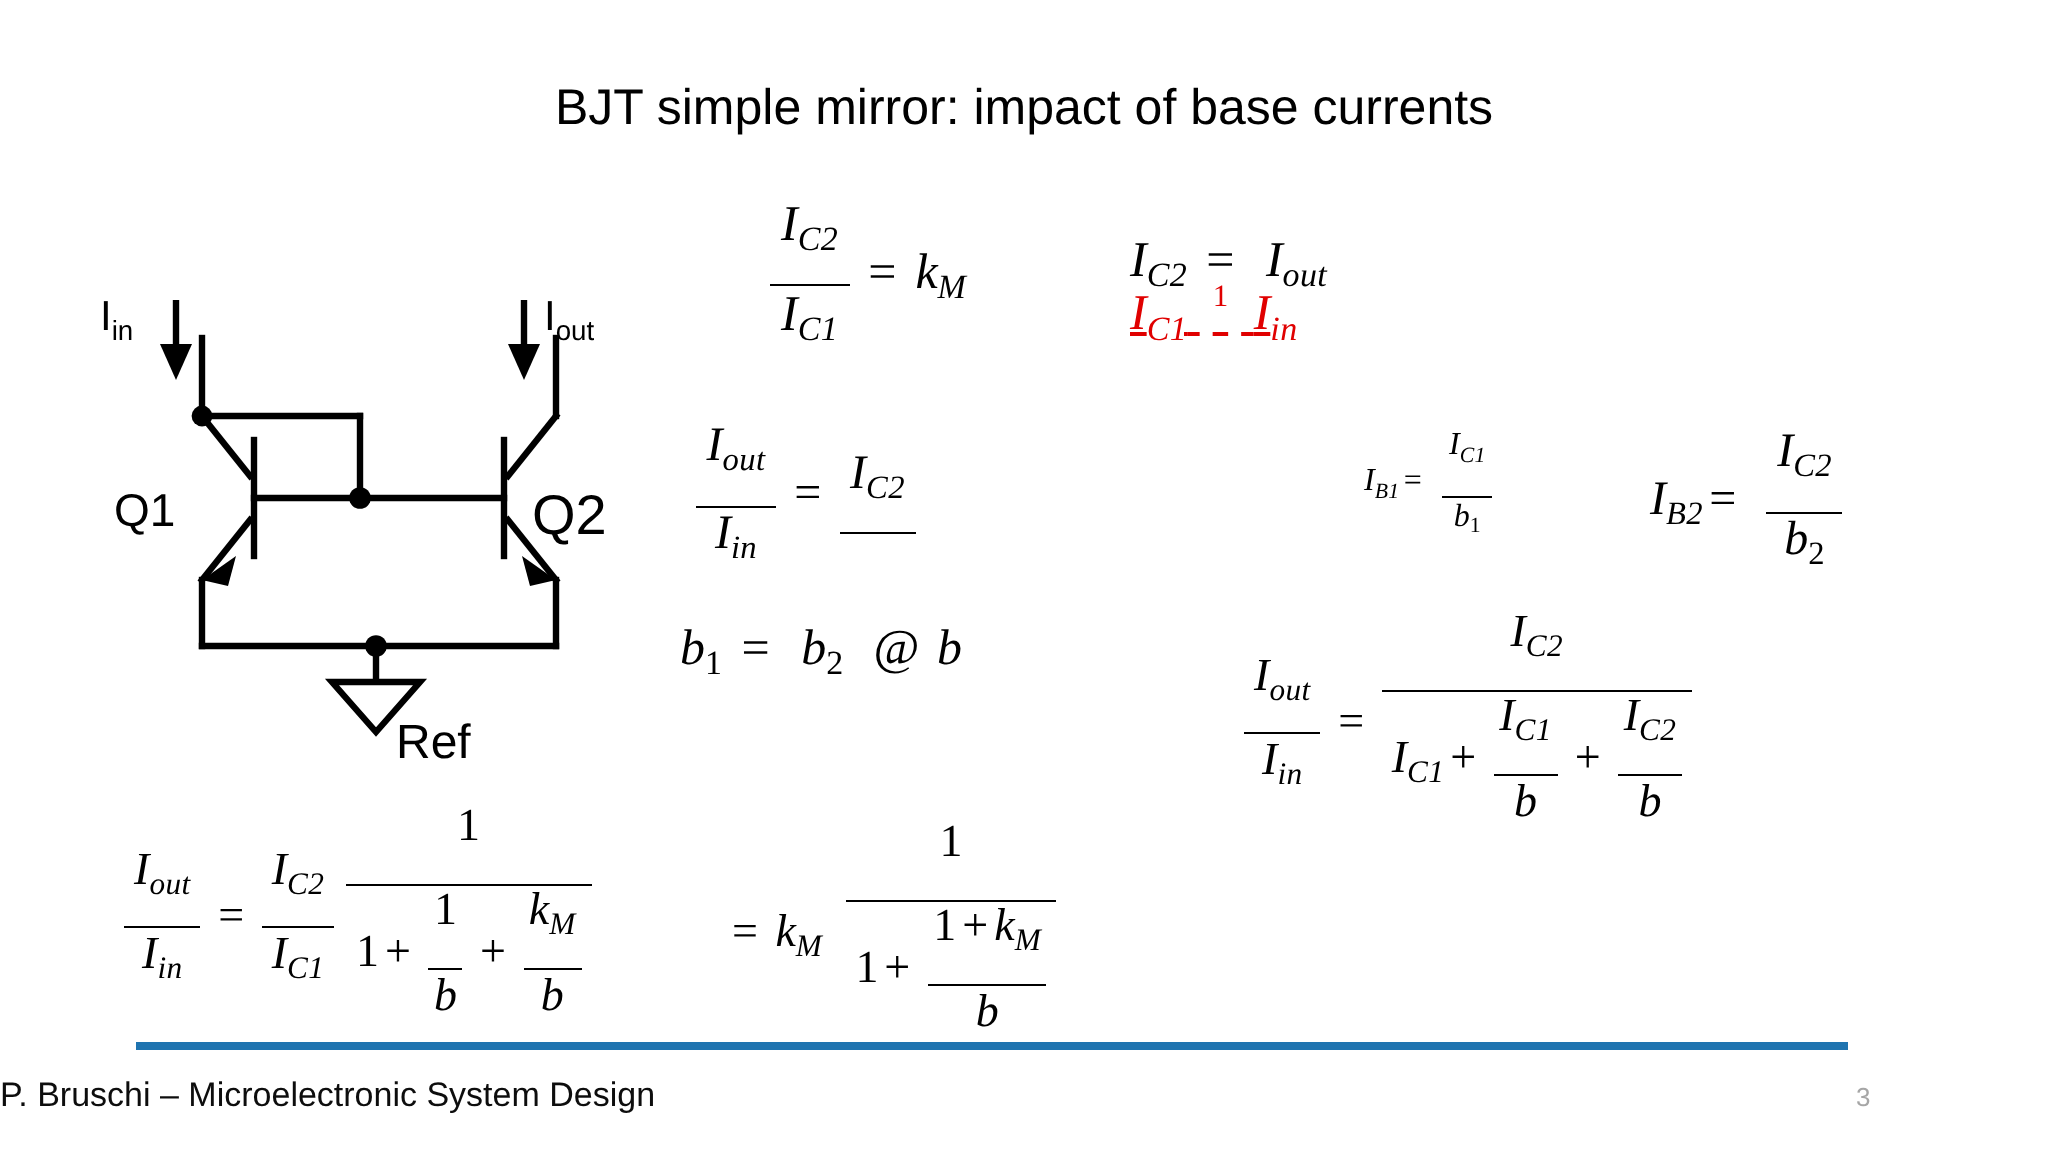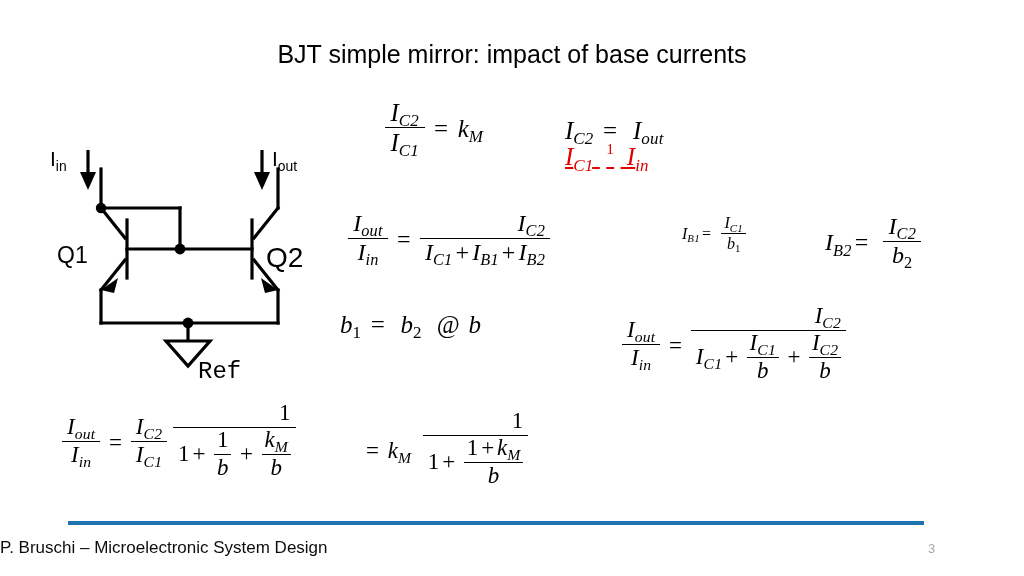--- a/index.html
+++ b/index.html
@@ -47,21 +47,21 @@
   .ckt-label .sub {
     font-size: 0.66em;
     vertical-align: baseline;
     position: relative;
     top: 5px;
   }
   #lbl-iin  { left: 10px;  top: 9px;  font-size: 21px; }
   #lbl-iout { left: 232px; top: 9px;  font-size: 21px; }
   #lbl-q1   { left: 17px;  top: 104px; font-size: 23px; }
   #lbl-q2   { left: 226px; top: 104px; font-size: 28px; }
-  #lbl-ref  { left: 158px; top: 220px; font-size: 24px; font-family: Liberation Mono, monospace; }
+  #lbl-ref  { left: 158px; top: 220px; font-size: 24px; }
 
   
   .eq {
     position: absolute;
     font-family: "Liberation Serif", serif;
     color: #000000;
     white-space: nowrap;
     line-height: 1;
   }
   .eq.red { color: #e00000; }
@@ -107,22 +107,21 @@
     top: -0.04em;
   }
   .frac > .num,
   .frac > .den {
     display: block;
     padding: 0 0.22em;
     line-height: 1.08;
   }
   .frac > .num {
     border-bottom: 1.6px solid #000;
-    padding-bottom: 1px;
-    text-align: right;
+    padding-bottom: 16px;
   }
   .frac > .den { padding-top: 1px; }
   .frac.tight > .num, .frac.tight > .den { padding-left: .12em; padding-right: .12em; }
 
   .mid { display: inline-block; vertical-align: middle; }
 
   
   #footer-rule {
     position: absolute;
     left: 68px;
@@ -238,21 +237,20 @@
   </div>
 
   <div class="eq" style="left:348px; top:212px; font-size:24px;">
     <span class="frac">
       <span class="num"><span class="v">I</span><span class="sb">out</span></span>
       <span class="den"><span class="v">I</span><span class="sb">in</span></span>
     </span>
     <span class="mid"><span class="op">=</span></span>
     <span class="frac">
       <span class="num"><span class="v">I</span><span class="sb">C2</span></span>
-      <span class="den"><span class="v">I</span><span class="sb">C1</span><span class="op">+</span><span class="v">I</span><span class="sb">B1</span><span class="op">+</span><span class="v">I</span><span class="sb">B2</span></span>
     </span>
   </div>
 
   <div class="eq" style="left:682px; top:215px; font-size:16px;">
     <span class="mid"><span class="v">I</span><span class="sb">B1</span><span class="op">=</span>&nbsp;</span>
     <span class="frac">
       <span class="num"><span class="v">I</span><span class="sb">C1</span></span>
       <span class="den"><span class="v">b</span><span class="sb up">1</span></span>
     </span>
   </div>

